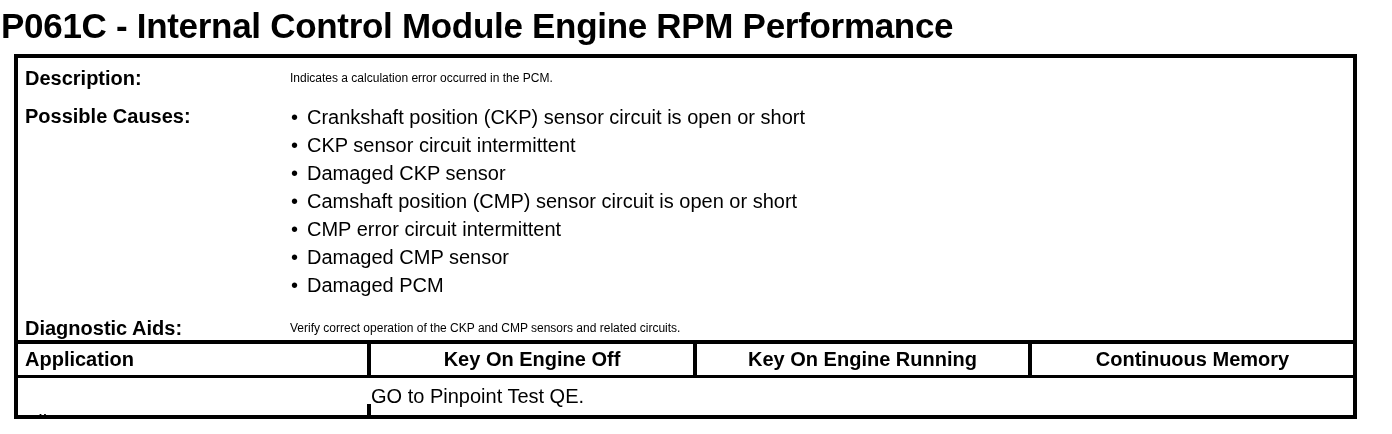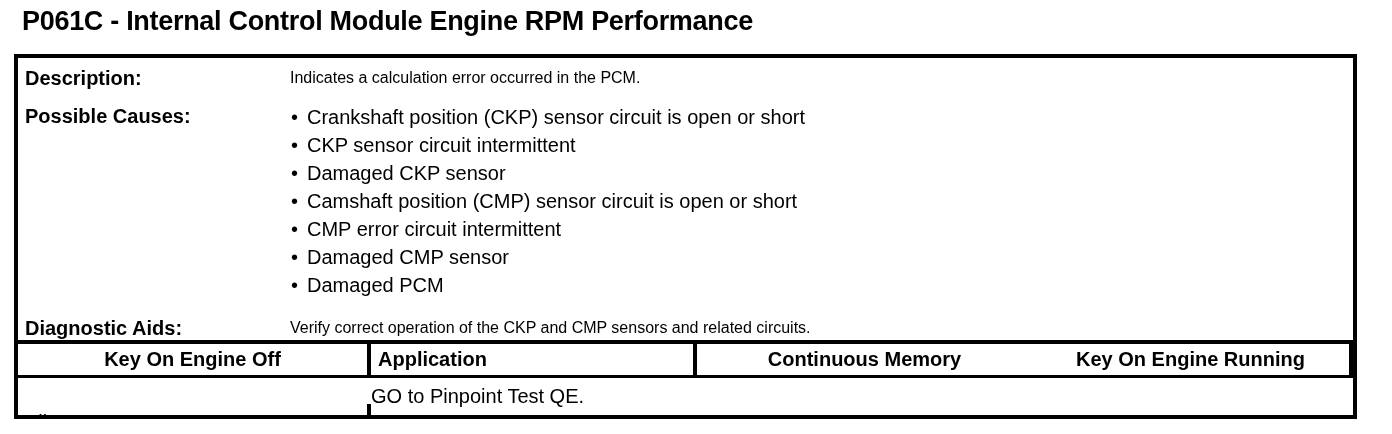--- a/index.html
+++ b/index.html
@@ -11,23 +11,23 @@
     font-family: "Liberation Sans", sans-serif;
     overflow: hidden;
   }
   .page {
     position: relative;
     width: 1392px;
     height: 434px;
   }
   .doc-title {
     position: absolute;
-    left: 22px;
+    left: 1px;
     top: 6px;
-    font-size: 27px;
+    font-size: 35px;
     font-weight: bold;
     letter-spacing: -0.3px;
     white-space: nowrap;
   }
   .dtc-table {
     position: absolute;
     left: 14px;
     top: 54px;
     width: 1343px;
     border: 4px solid #000000;
@@ -47,21 +47,21 @@
   .info-row.desc { margin-bottom: 12px; }
   .info-row.causes { margin-bottom: 16px; }
   .info-label {
     font-weight: bold;
     font-size: 20px;
     line-height: 26px;
     padding-left: 7px;
     white-space: nowrap;
   }
   .info-value {
-    font-size: 16px;
+    font-size: 12px;
     line-height: 26px;
   }
   ul.cause-list {
     list-style: none;
   }
   ul.cause-list li {
     position: relative;
     font-size: 20px;
     line-height: 28px;
     padding-left: 17px;
@@ -146,24 +146,24 @@
       </div>
 
       <div class="info-row">
         <div class="info-label">Diagnostic Aids:</div>
         <div class="info-value">Verify correct operation of the CKP and CMP sensors and related circuits.</div>
       </div>
 
     </div>
 
     <div class="app-header">
+      <div class="cell first divided">Application</div>
       <div class="cell divided">Key On Engine Off</div>
-      <div class="cell first divided">Application</div>
+      <div class="cell divided">Key On Engine Running</div>
       <div class="cell">Continuous Memory</div>
-      <div class="cell divided">Key On Engine Running</div>
     </div>
 
     <div class="app-data">
       <div class="cell first">All</div>
       <div class="cell merged">GO to Pinpoint Test QE.</div>
     </div>
 
   </div>
 </div>
 

